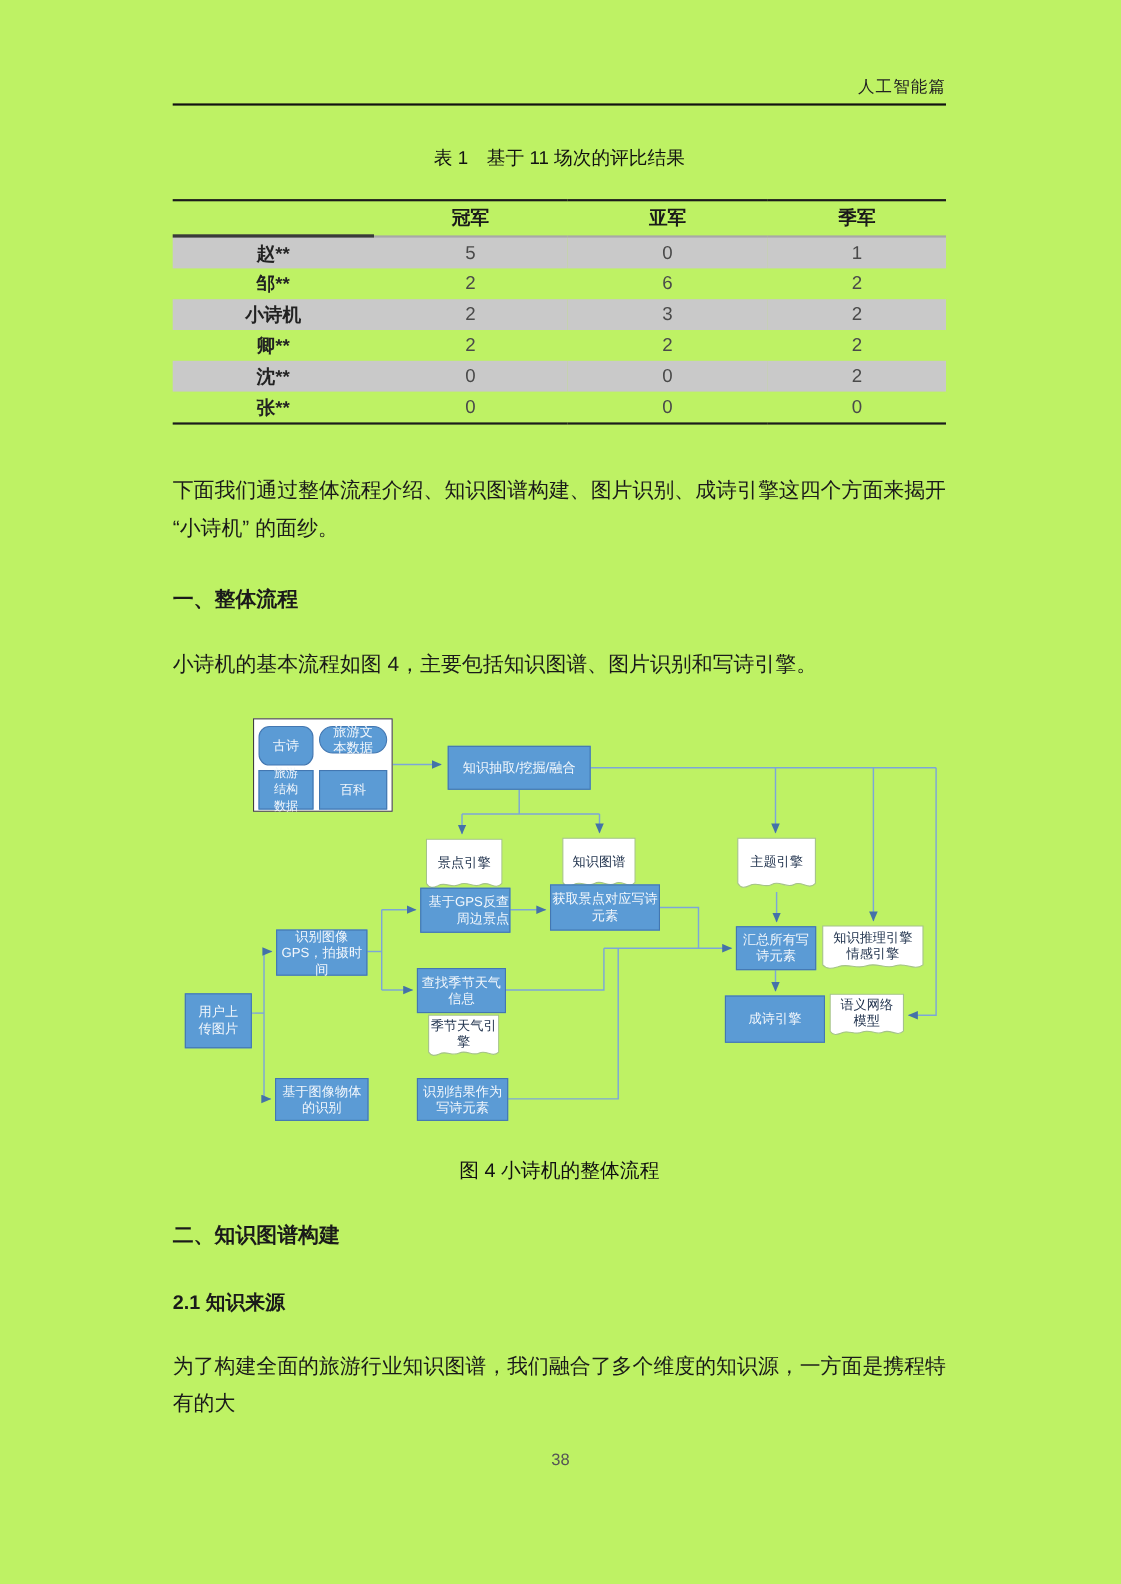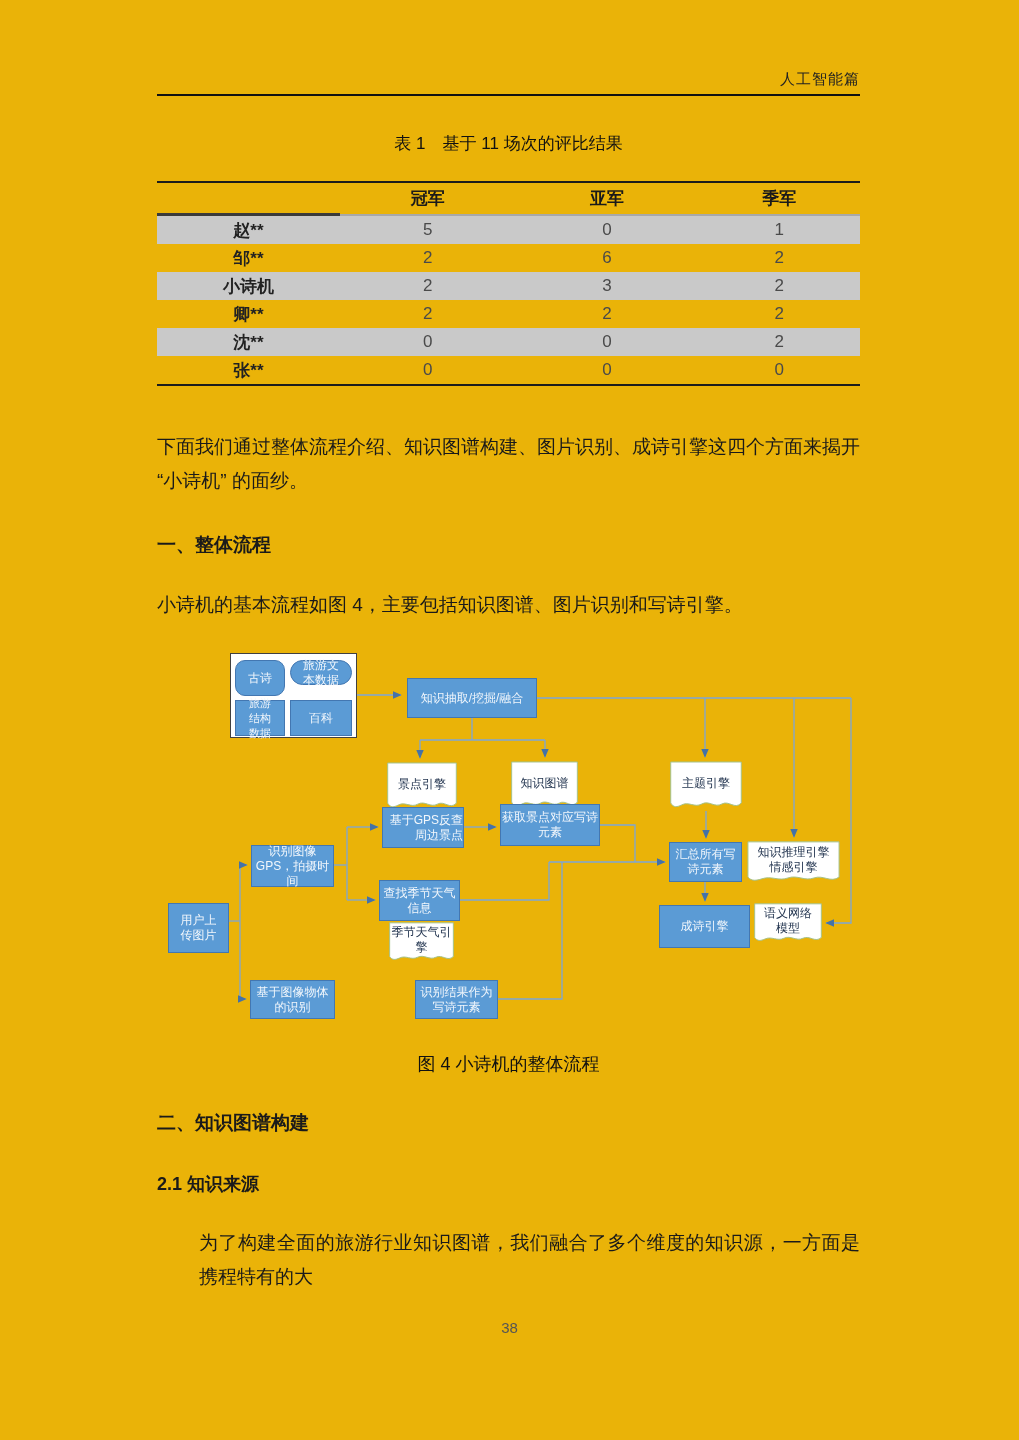--- a/index.html
+++ b/index.html
@@ -1,33 +1,33 @@
 <!DOCTYPE html>
 <html><head>
 <meta charset="utf-8">
 <style>
   html,body{margin:0;padding:0;background:#e9e9e9;}
   .page{
-    width:1019px;height:1440px;background:#eab308;margin:0 auto;
+    width:1019px;height:1440px;background:#bef264;margin:0 auto;
     font-family:"Liberation Sans",sans-serif;color:#1a1a1a;
     position:relative;overflow:hidden;box-sizing:border-box;
     padding:0 159px 0 157px;
   }
   
   .header-bar{
     padding-top:70px;border-bottom:2.5px solid #111;
     text-align:right;padding-bottom:5px;
   }
   .header-bar .header-text{font-size:15px;color:#222;letter-spacing:1px;}
   
   .para{font-size:19px;line-height:34px;text-align:justify;margin:0;}
   .p1{margin-top:24px;}
   .p2{margin-top:44px;}
   .p3{margin-top:30px;}
-  .p4{margin-top:30px;margin-left:42px;}
+  .p4{margin-top:30px;}
   .sec-heading{font-size:19px;font-weight:bold;margin:34px 0 0 0;}
   .sub-heading{font-size:18px;font-weight:bold;margin:36px 0 0 0;}
   
   .tbl-caption{margin-top:36px;text-align:center;font-size:17px;color:#111;}
   table.results{
     width:100%;margin-top:26px;border-collapse:collapse;
     border-top:2.5px solid #1c1c1c;border-bottom:2px solid #1c1c1c;
     font-size:17px;
   }
   table.results th,table.results td{
@@ -228,21 +228,21 @@
     <div class="fc-node fc-doc" style="left:222px;top:272px;width:65px;height:41px;">
       <svg viewBox="0 0 100 50" preserveAspectRatio="none">
           <path d="M1,1 H99 V42 C90,49 82,39 72,43 C62,47 54,39 44,43 C34,47 26,40 16,44 C10,46 5,47 1,42 Z" fill="#ffffff" stroke="#a5c28a" stroke-width="1" vector-effect="non-scaling-stroke"></path>
         </svg>
       <span>季节天气引擎</span>
     </div>
 
     <div class="fc-node fc-box" style="left:83px;top:330px;width:85px;height:39px;">
         <span>基于图像物体的识别</span>
       </div>
-    <div class="fc-node fc-box" style="left:212px;top:330px;width:83px;height:39px;margin-left:36px;">
+    <div class="fc-node fc-box" style="left:212px;top:330px;width:83px;height:39px;">
         <span>识别结果作为写诗元素</span>
       </div>
 
     <div class="fc-node fc-box" style="left:502px;top:192px;width:73px;height:40px;">
         <span>汇总所有写诗元素</span>
       </div>
     <div class="fc-node fc-doc" style="left:580px;top:191px;width:93px;height:43px;">
       <svg viewBox="0 0 100 50" preserveAspectRatio="none">
           <path d="M1,1 H99 V42 C90,49 82,39 72,43 C62,47 54,39 44,43 C34,47 26,40 16,44 C10,46 5,47 1,42 Z" fill="#ffffff" stroke="#a5c28a" stroke-width="1" vector-effect="non-scaling-stroke"></path>
         </svg>

